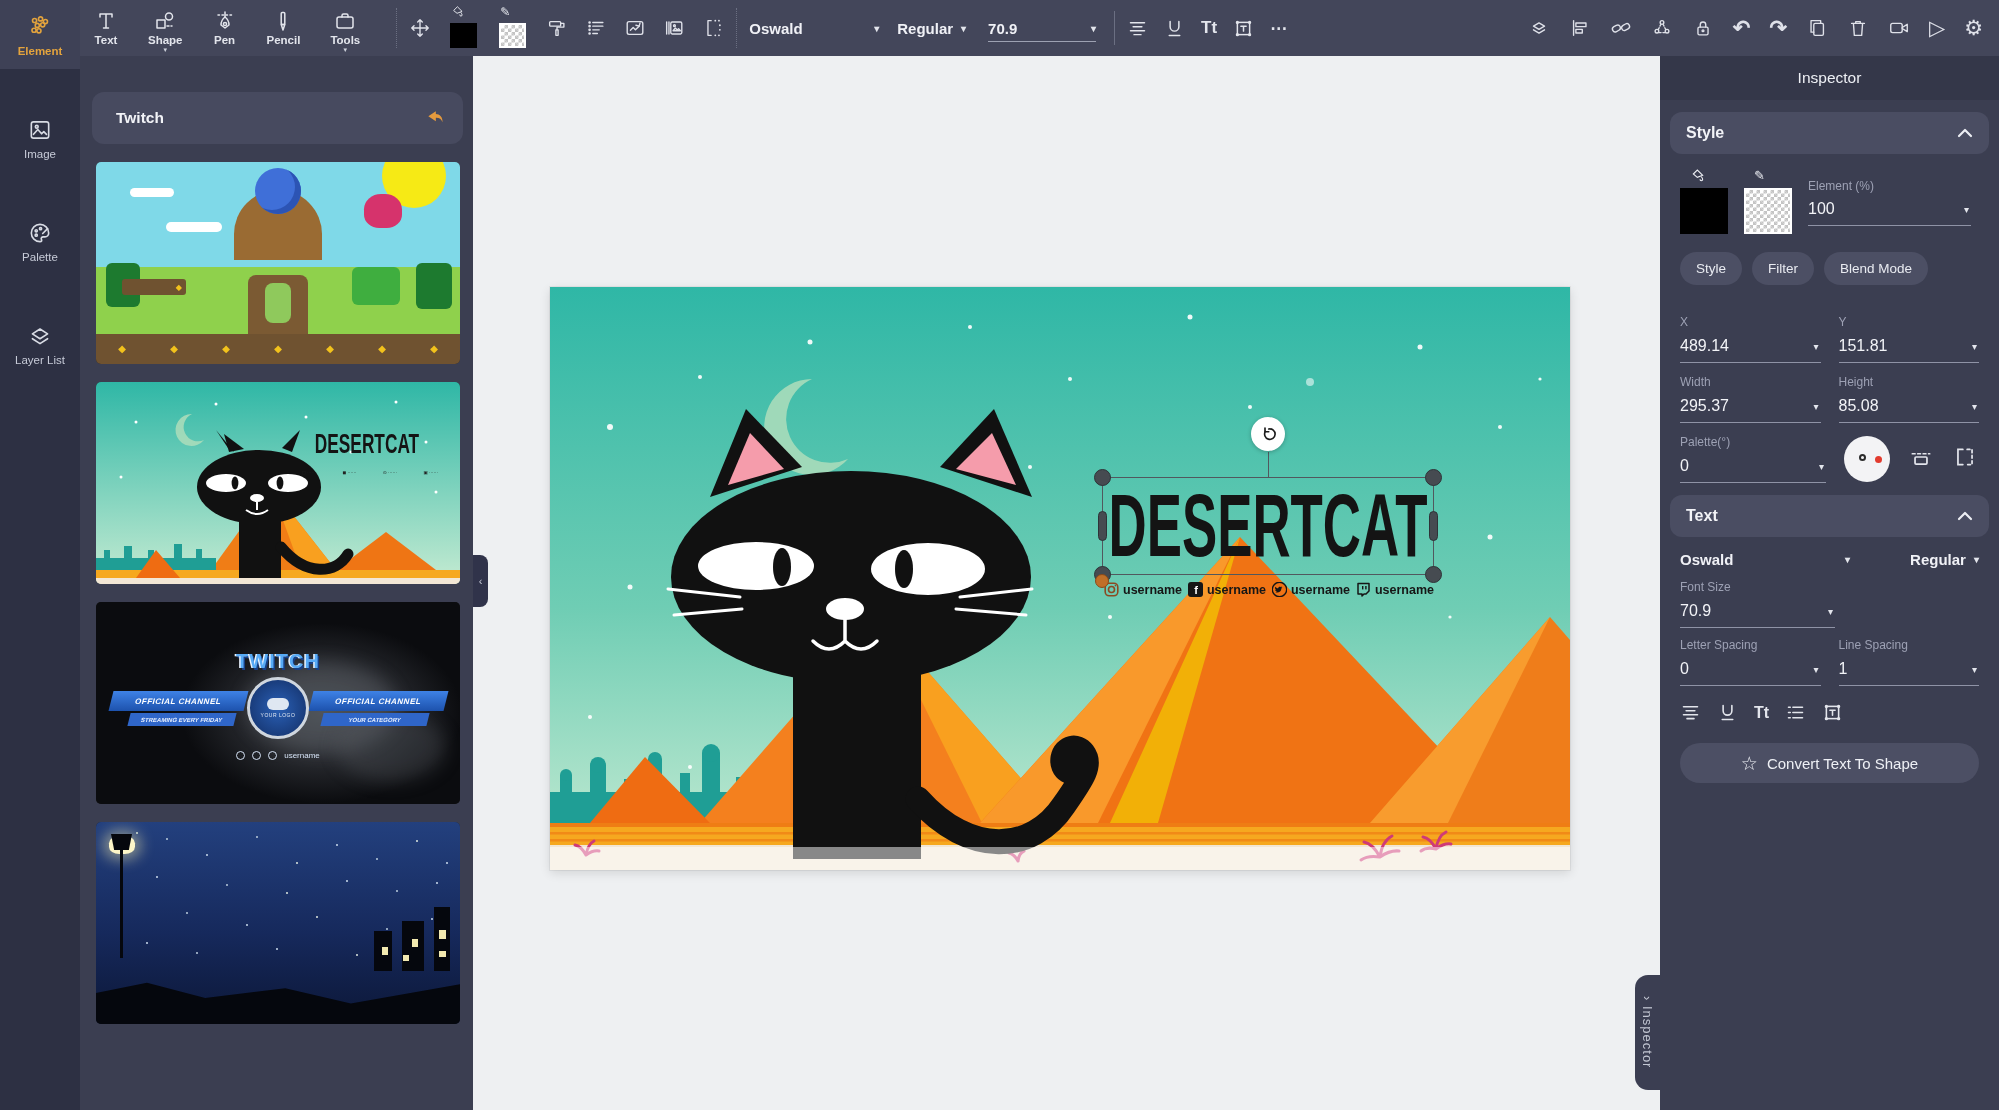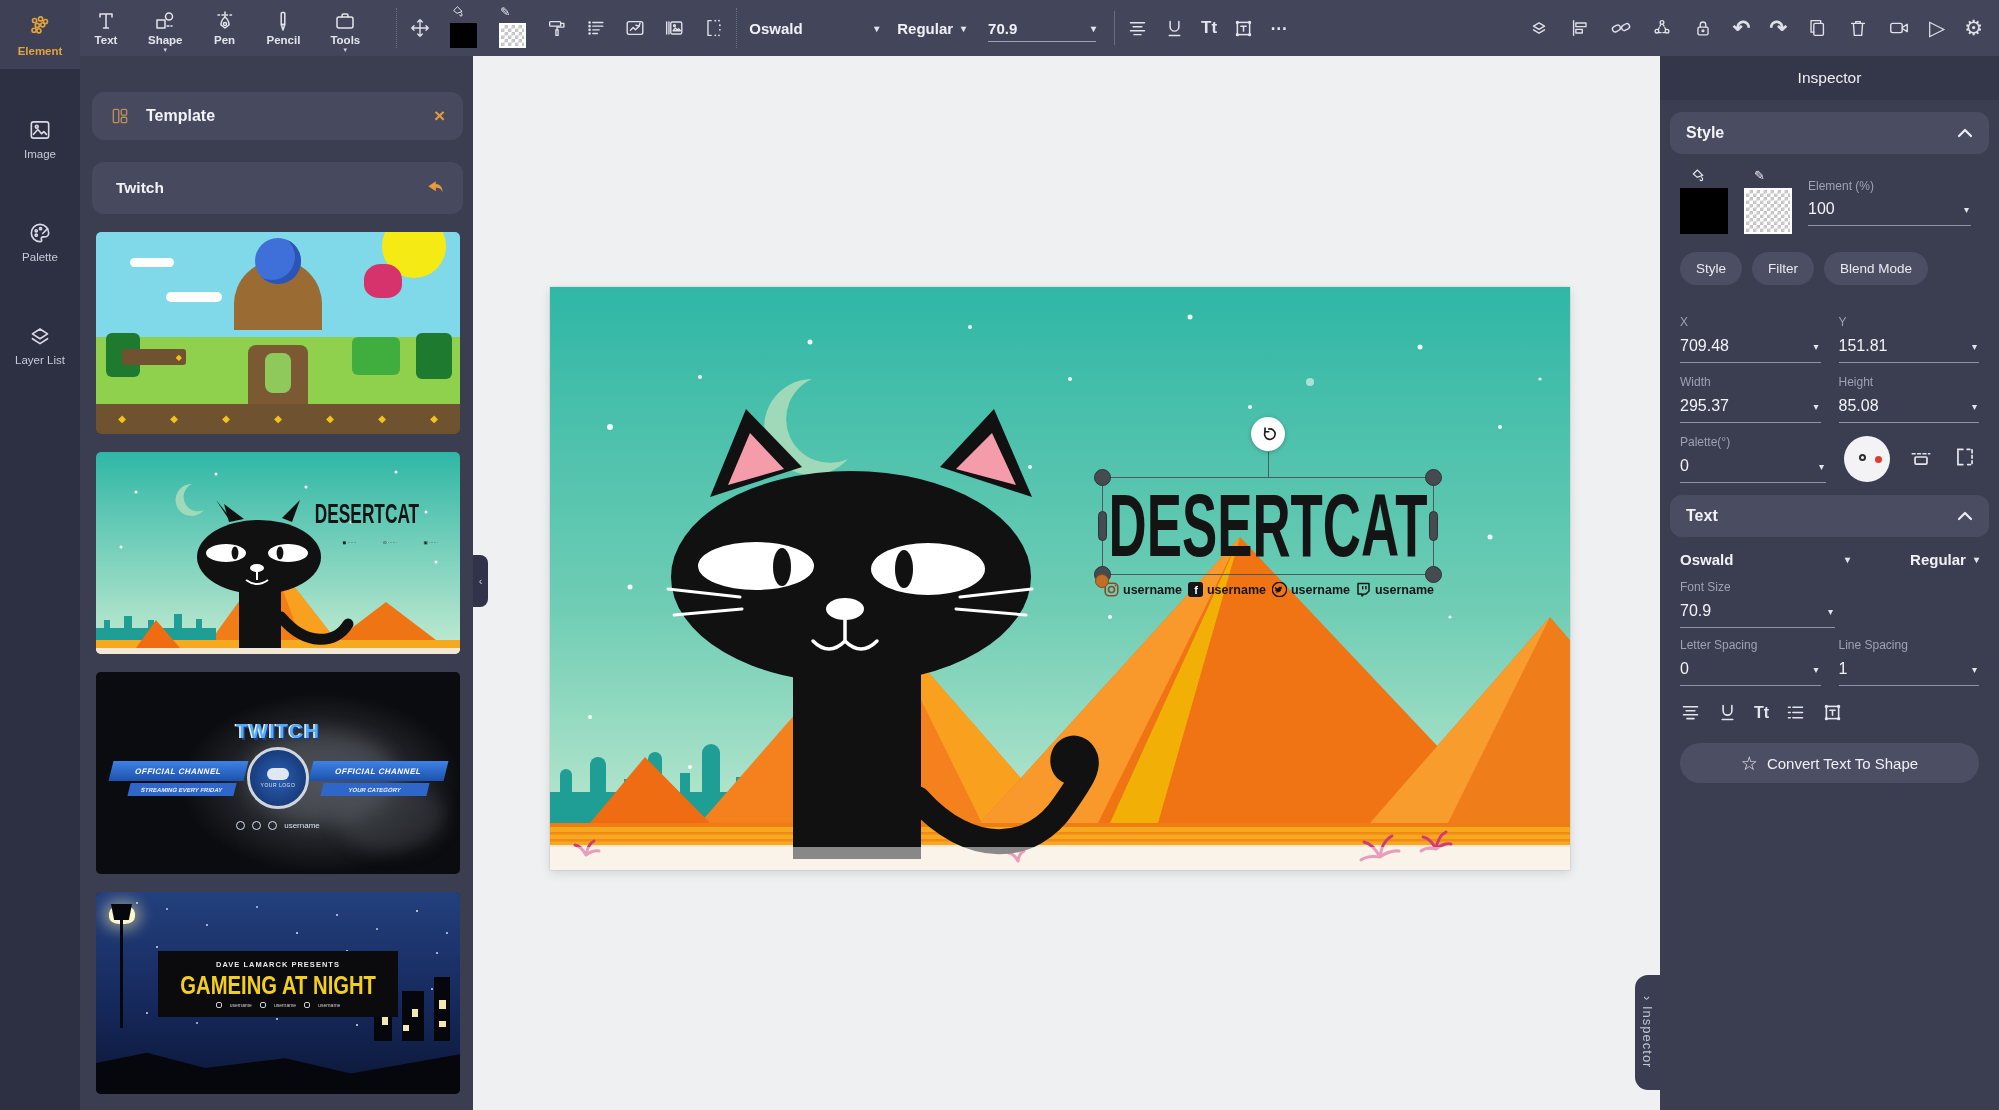--- a/index.html
+++ b/index.html
@@ -367,29 +367,20 @@
       <svg viewBox="0 0 24 24">
           <rect x="3" y="7" width="12.5" height="10" rx="2"></rect>
           <path d="M15.5 11.5l5.5-3.5v8l-5.5-3.5z"></path>
         </svg>
       <span class="g">▷</span>
       <span class="g">⚙</span>
     </div>
   </header>
 
   <section class="tpanel">
-    <div class="card">
-      <svg class="tmpl-ic" viewBox="0 0 24 24">
-          <rect x="4" y="4" width="6.5" height="16" rx="1.5"></rect>
-          <rect x="13.5" y="4" width="6.5" height="7" rx="1.5"></rect>
-          <rect x="13.5" y="13.5" width="6.5" height="6.5" rx="1.5"></rect>
-        </svg>
-      <span class="c-title">Template</span>
-      <span class="c-x">×</span>
-    </div>
     <div class="card sec">
       <span class="c-title">Twitch</span>
       <svg class="backarrow" viewBox="0 0 24 24">
           <path d="M13 4L4 10l9 6v-4.2c4.2-.2 6.6 1.6 8 5.2.3-6.4-3.4-9.6-8-9.8z"></path>
         </svg>
     </div>
 
     <div class="thumb">
       <div class="t1-sky"></div>
       <div class="t1-sun"></div>
@@ -501,32 +492,20 @@
       <div class="t4-bldg" style="right:36px;width:22px;height:50px;"></div>
       <div class="t4-bldg" style="right:68px;width:18px;height:40px;"></div>
       <div class="t4-win" style="right:14px;bottom:42%;width:7px;height:9px;"></div>
       <div class="t4-win" style="right:14px;bottom:33%;width:7px;height:6px;"></div>
       <div class="t4-win" style="right:42px;bottom:38%;width:6px;height:8px;"></div>
       <div class="t4-win" style="right:51px;bottom:31%;width:6px;height:6px;"></div>
       <div class="t4-win" style="right:72px;bottom:34%;width:6px;height:8px;"></div>
       <div class="t4-glow"></div>
       <div class="t4-lamp"></div>
       <div class="t4-lamphead"></div>
-      <div class="t4-banner">
-        <div class="t4-pres">DAVE LAMARCK PRESENTS</div>
-        <div class="t4-title">GAMEING AT NIGHT</div>
-        <div class="t4-soc">
-          <i></i>
-            <span>username</span>
-            <i></i>
-            <span>username</span>
-            <i></i>
-            <span>username</span>
-        </div>
-      </div>
     </div>
   </section>
 
   <main class="canvas-area">
     <div class="artwork">
       <svg class="scene" viewBox="0 0 1020 583">
         <defs>
           <linearGradient id="sky" x1="0" y1="0" x2="0" y2="1">
             <stop offset="0" stop-color="#2fb7a6"></stop>
               <stop offset=".55" stop-color="#6fcdb4"></stop>
@@ -726,21 +705,21 @@
         <div class="pill">Filter</div>
         <div class="pill">Blend Mode</div>
       </div>
     </div>
 
     <div class="sect">
       <div class="grid2">
         <div class="cell">
           <span class="lbl">X</span>
           <div class="valrow">
-              <span class="val">709.48</span>
+              <span class="val">489.14</span>
               <span class="cd">▾</span>
             </div>
         </div>
         <div class="cell">
           <span class="lbl">Y</span>
           <div class="valrow">
               <span class="val">151.81</span>
               <span class="cd">▾</span>
             </div>
         </div>

